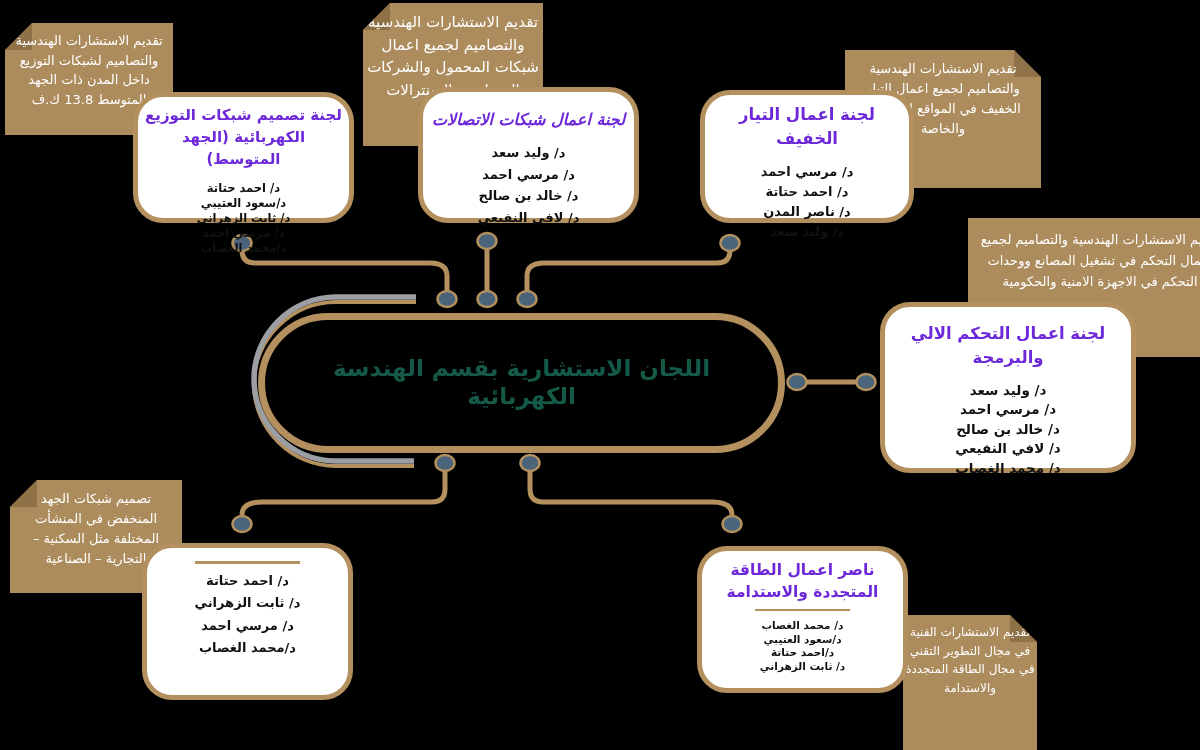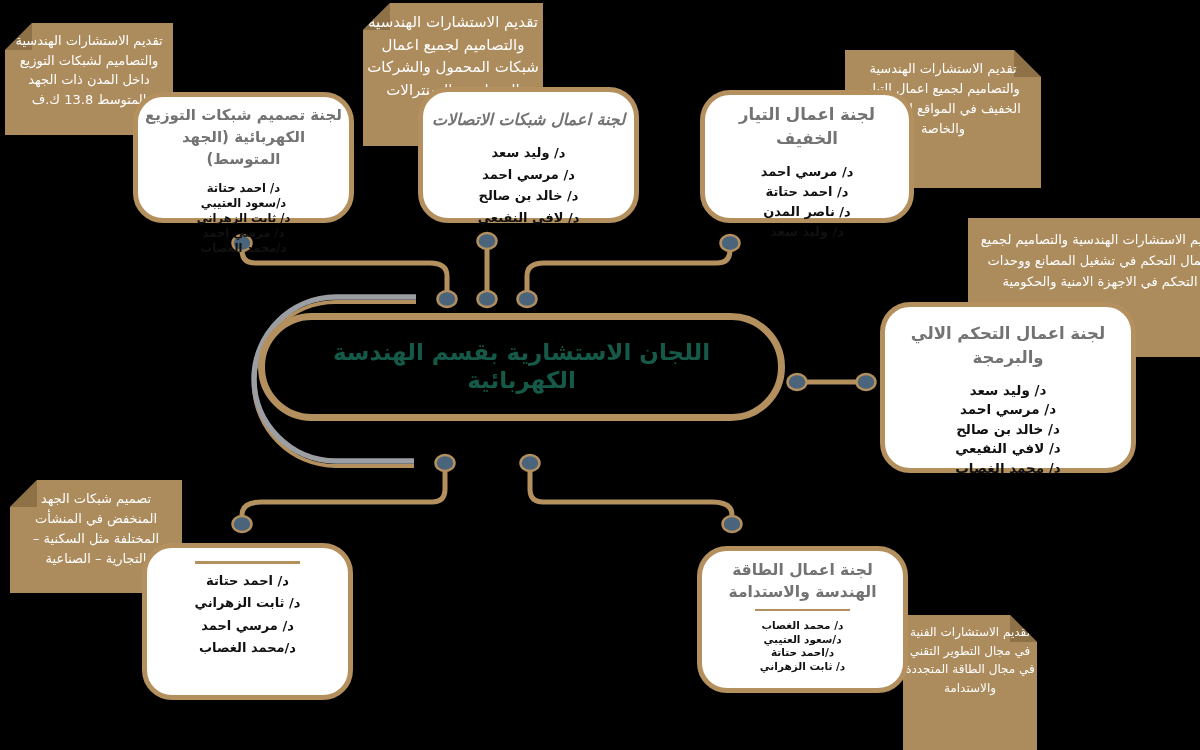--- a/index.html
+++ b/index.html
@@ -5,37 +5,37 @@
   html,body{margin:0;padding:0;background:#000;}
   .canvas{
     position:relative;width:1200px;height:750px;background:#000;overflow:hidden;
     font-family:"DejaVu Sans",sans-serif;
   }
   .layer{position:absolute;left:0;top:0;width:1200px;height:750px;}
   svg{display:block;}
 
   
   .stadium{
-    position:absolute;left:258px;top:313px;width:527px;height:108px;
+    position:absolute;left:258px;top:313px;width:527px;height:140px;
     border:7px solid #b3905e;border-radius:70px;box-sizing:border-box;
     display:flex;align-items:center;justify-content:center;z-index:3;
   }
   .stadium-title{
     color:#155a48;font-size:23px;font-weight:bold;text-align:center;
     letter-spacing:0;line-height:1.2;padding:0 18px;
   }
 
   
   .cbox{
     position:absolute;background:#fff;border:5px solid #b3905e;border-radius:30px;
     box-sizing:border-box;z-index:4;display:flex;flex-direction:column;
     align-items:center;padding:8px 6px 4px 6px;
   }
   .cbox-title{
-    color:#737373;font-weight:bold;text-align:center;line-height:1.45;width:100%;
+    color:#6d28d9;font-weight:bold;text-align:center;line-height:1.45;width:100%;
   }
   .divider{height:2.5px;background:#b3905e;border:none;margin:5px auto 6px auto;width:105px;}
   .members{display:flex;flex-direction:column;align-items:center;width:100%;}
   .member{color:#111;font-weight:bold;text-align:center;white-space:nowrap;}
 
   #b0{left:133px;top:92px;width:221px;height:131px;}
   #b0 .cbox-title{font-size:15px;}
   #b0 .member{font-size:11.5px;line-height:15px;}
 
   #b1{left:418px;top:87px;width:221px;height:136px;padding-top:16px;}
@@ -193,21 +193,21 @@
     <div class="divider"></div>
     <div class="members" dir="rtl">
       <div class="member">د/ احمد حتاتة</div>
       <div class="member">د/ ثابت الزهراني</div>
       <div class="member">د/ مرسي احمد</div>
       <div class="member">د/محمد الغصاب</div>
     </div>
   </div>
 
   <div id="b5" class="cbox">
-    <div class="cbox-title" dir="rtl">لجنة اعمال الطاقة الهندسة والاستدامة</div>
+    <div class="cbox-title" dir="rtl">ناصر اعمال الطاقة المتجددة والاستدامة</div>
     <div class="divider"></div>
     <div class="members" dir="rtl">
       <div class="member">د/ محمد الغصاب</div>
       <div class="member">د/سعود العتيبي</div>
       <div class="member">د/احمد حتاتة</div>
       <div class="member">د/ ثابت الزهراني</div>
     </div>
   </div>
 
 </div>

